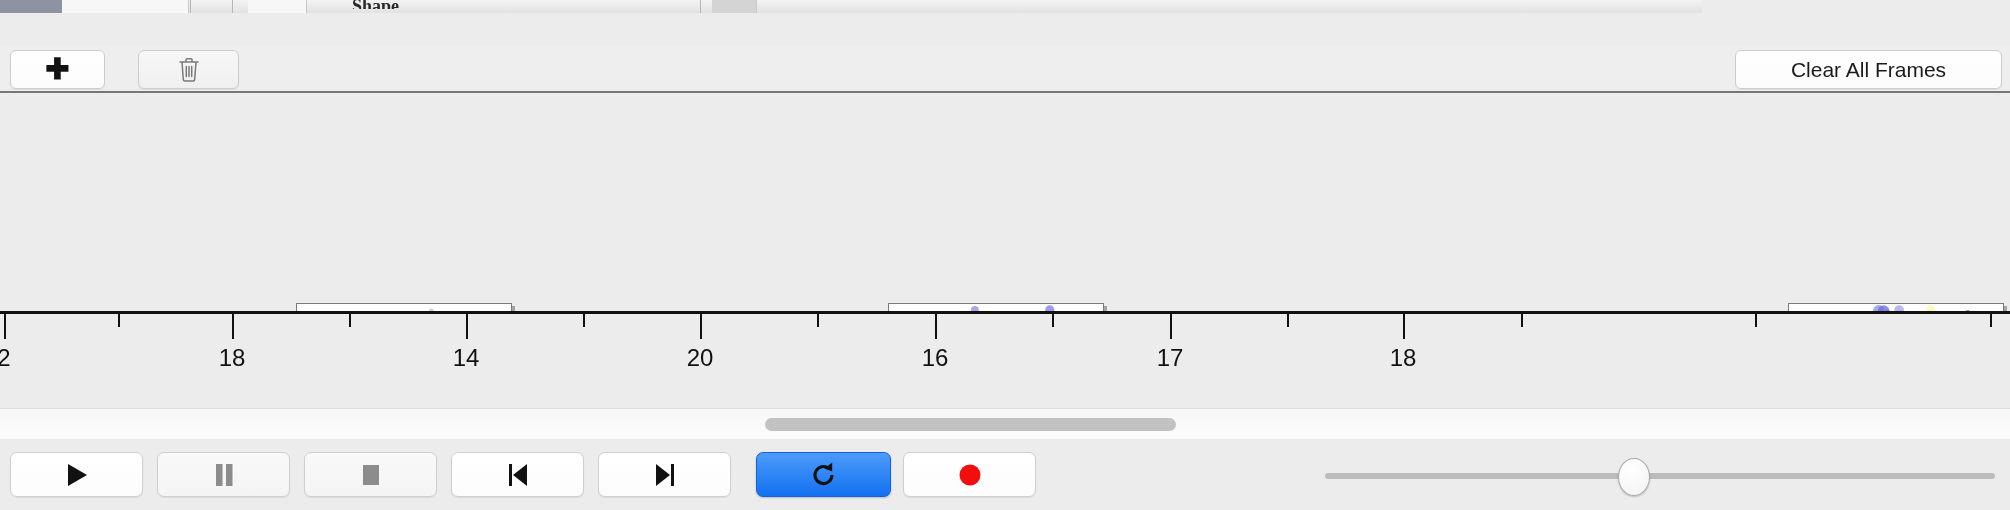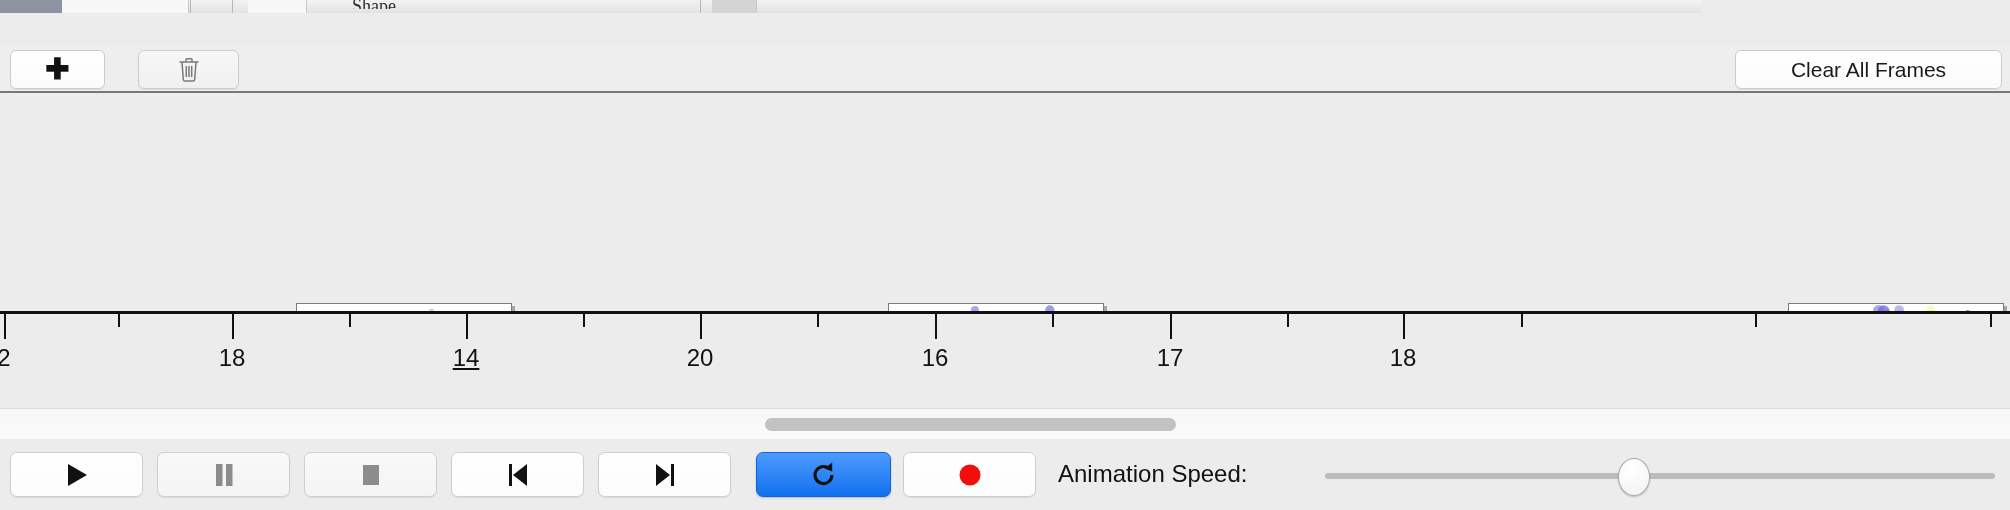--- a/index.html
+++ b/index.html
@@ -14,20 +14,21 @@
     position: relative;
     width: 2010px; height: 510px;
     background: #ececec;
   }
 
   
   .bg-strip {
     position: absolute; left: 0; top: 0; width: 1702px; height: 13px;
     background: linear-gradient(#f3f3f3, #e2e2e2);
     overflow: hidden;
+    font-weight: bold;
   }
   .bg-chip { position: absolute; top: 0; height: 13px; background: #f7f7f7; border-right: 1px solid #c9c9c9; }
   .bg-dark { position: absolute; left: 0; top: 0; width: 62px; height: 13px; background: #8d93a0; }
   .bg-text {
     position: absolute; top: -4px; font-size: 18px; color: #2a2a2a;
     font-family: "Liberation Serif", serif; white-space: nowrap; overflow: hidden; height: 13px;
   }
   .bg-tick { position: absolute; top: 0; width: 1px; height: 13px; background: #b6b6b6; }
 
   
@@ -434,21 +435,21 @@
       </div>
 
     <div class="ruler">
       <div class="ruler-line"></div>
 
     <div class="tick major" style="left: 4px;"></div>
         <div class="tick-label" style="left: 4px;">2</div>
         <div class="tick major" style="left: 232px;"></div>
         <div class="tick-label" style="left: 232px;">18</div>
         <div class="tick major" style="left: 466px;"></div>
-        <div class="tick-label" style="left: 466px; text-decoration: underline;">14</div>
+        <div class="tick-label" style="left: 466px;">14</div>
         <div class="tick major" style="left: 700px;"></div>
         <div class="tick-label" style="left: 700px;">20</div>
         <div class="tick major" style="left: 935px;"></div>
         <div class="tick-label" style="left: 935px;">16</div>
         <div class="tick major" style="left: 1170px;"></div>
         <div class="tick-label" style="left: 1170px;">17</div>
         <div class="tick major" style="left: 1403px;"></div>
         <div class="tick-label" style="left: 1403px;">18</div>
         <div class="tick minor" style="left: 118px;"></div>
         <div class="tick minor" style="left: 349px;"></div>
@@ -507,21 +508,20 @@
         <polygon points="21.2,1.5 21.2,10.5 13.4,7.4" fill="#111"></polygon>
       </svg>
     </div>
 
     <div class="pb-btn" id="btn-record">
       <svg width="26" height="26" viewBox="0 0 26 26">
         <circle cx="13" cy="13" r="10.5" fill="#f40d0d"></circle>
       </svg>
     </div>
 
-    <div class="speed-label">Animation Speed:</div>
 
     <div class="slider">
       <div class="slider-track"></div>
       <div class="slider-thumb" style="left: 293.2px;"></div>
     </div>
   </div>
 
 </div>
 
 </body></html>

